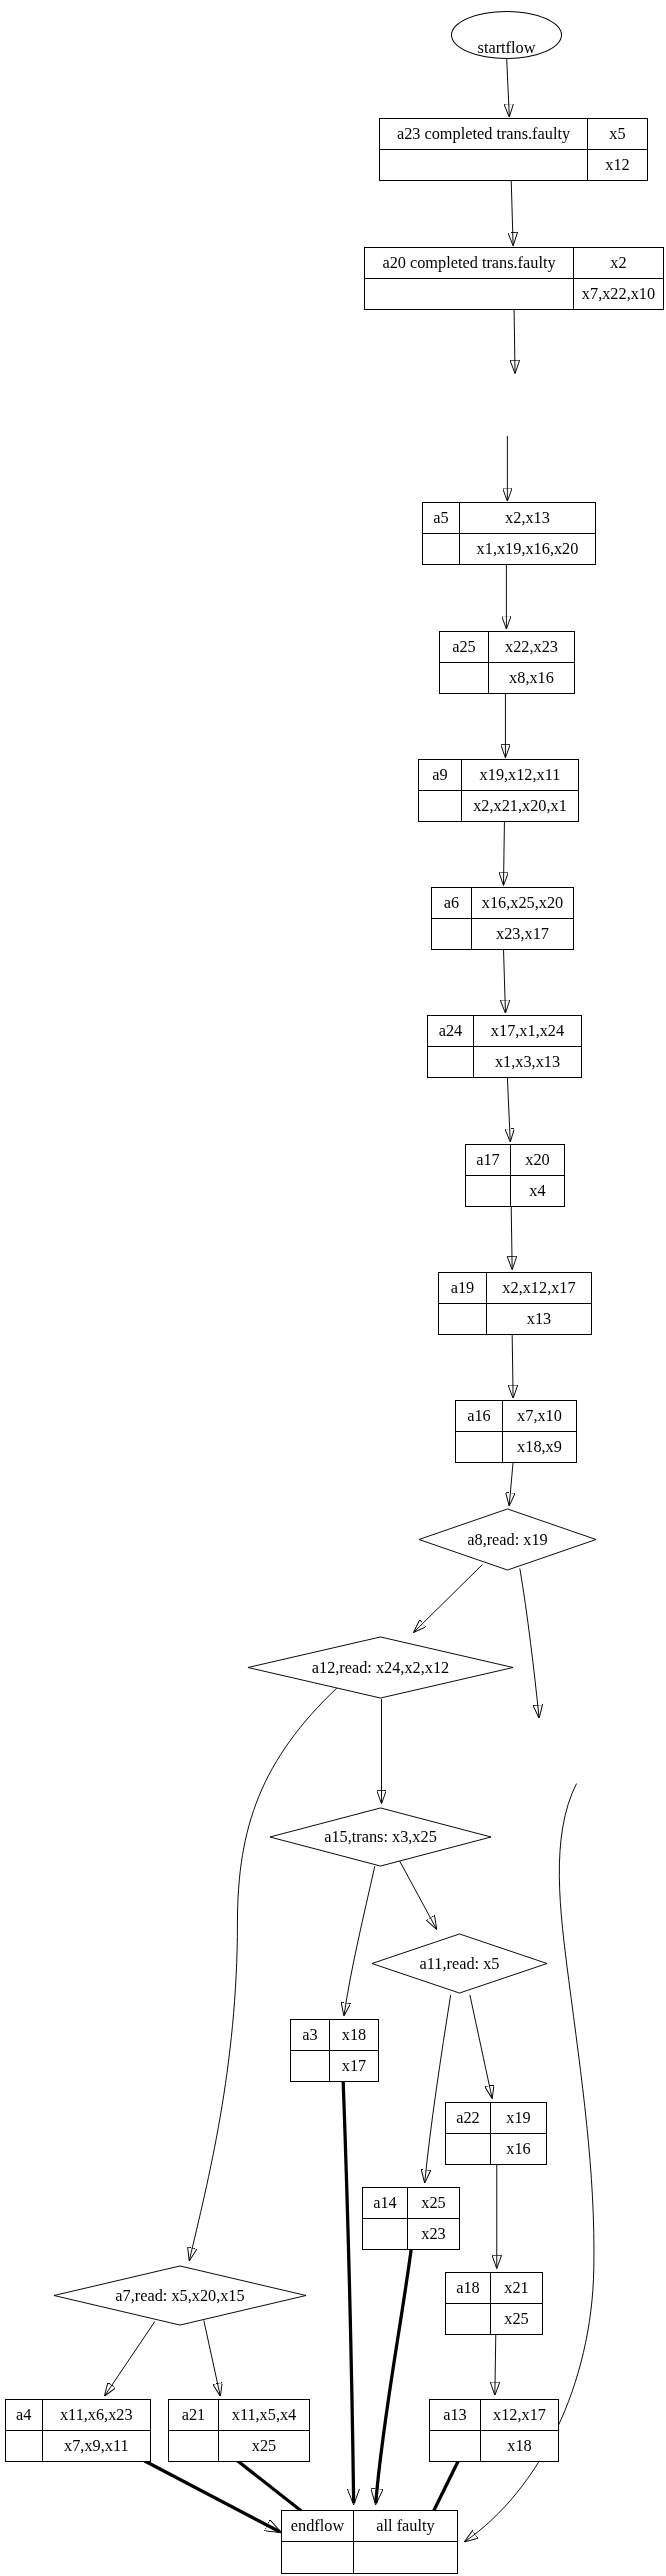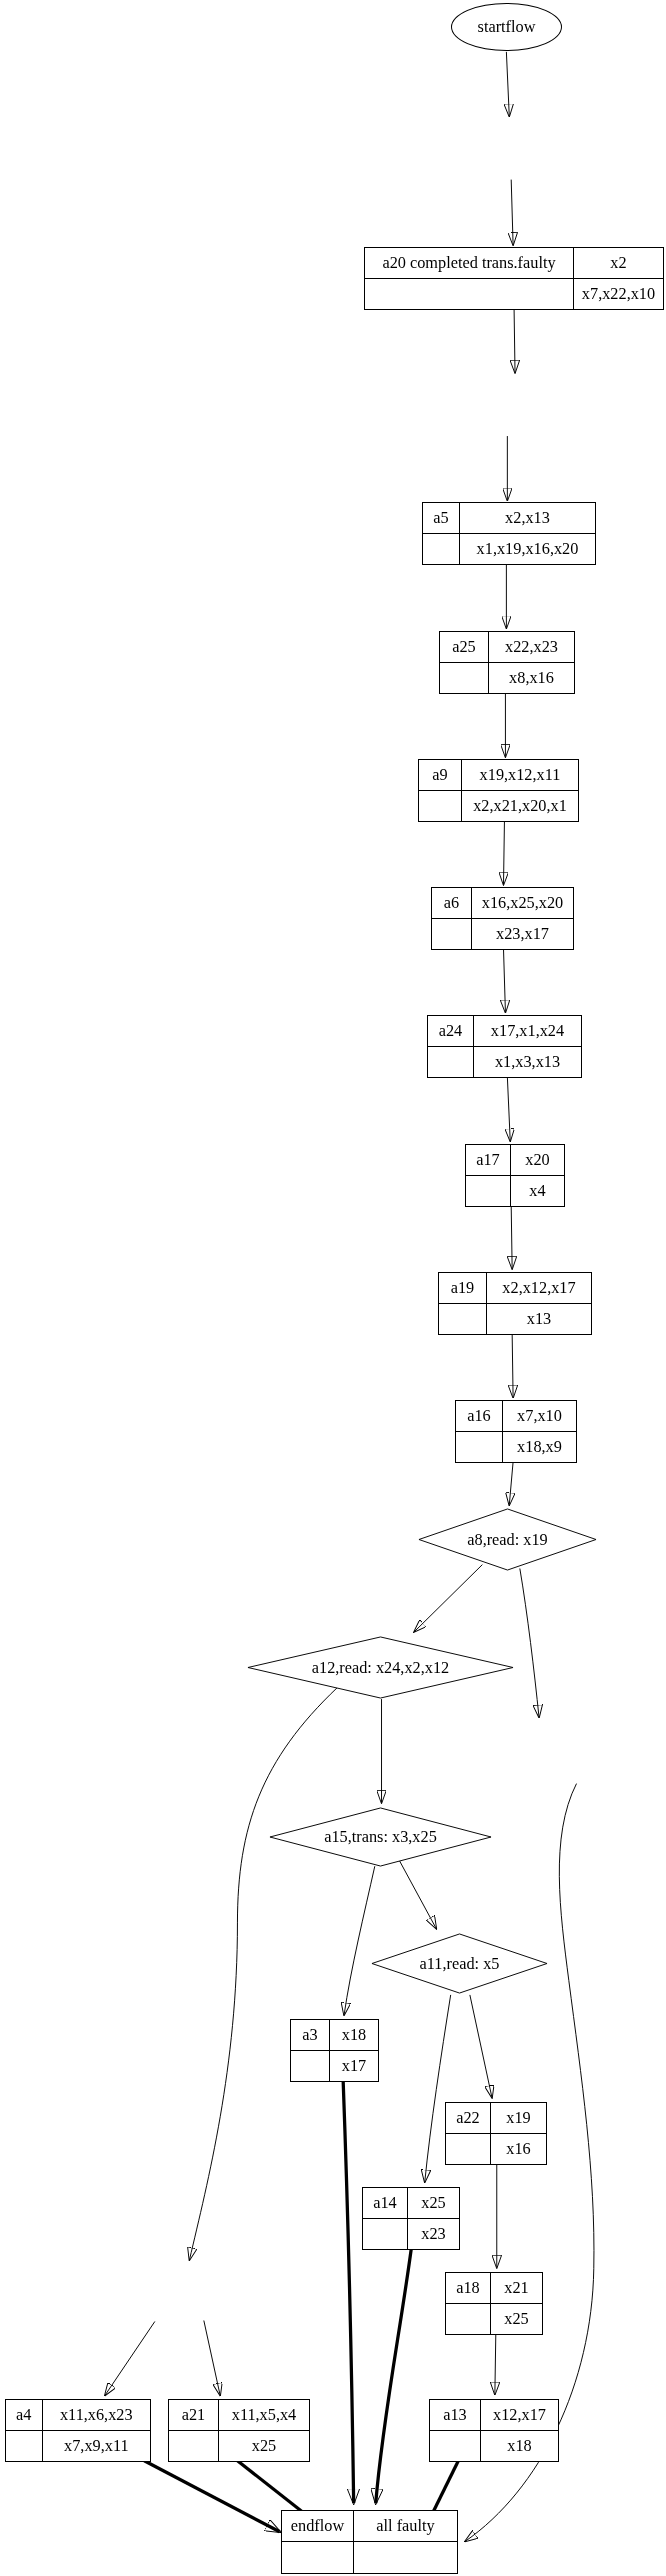--- a/index.html
+++ b/index.html
@@ -9,22 +9,22 @@
   #edges path{fill:none;stroke:#000}
   #edges path.thin{stroke-width:1}
   #edges path.bold{stroke-width:3.4}
   .tbl{position:absolute;display:grid;grid-template-rows:1fr 1fr;height:61px;
        background:#fff;border:1px solid #000;font-size:16.3px;line-height:1}
   .tbl>div{display:flex;align-items:center;justify-content:center;white-space:nowrap}
   .tbl .c1{grid-column:1;grid-row:1;border-right:1px solid #000;border-bottom:1px solid #000}
   .tbl .c2{grid-column:2;grid-row:1;border-bottom:1px solid #000}
   .tbl .c3{grid-column:1;grid-row:2;border-right:1px solid #000}
   .tbl .c4{grid-column:2;grid-row:2}
-  .ellipse{position:absolute;left:451px;top:3px;width:109px;height:46px;
-           border:1px solid #000;border-radius:50%;display:flex;align-items:center;
+  .ellipse{position:absolute;left:451px;top:11px;width:109px;height:46px;
+           border:1px solid #000;border-radius:50%;display:flex;align-items:flex-end;
            justify-content:center;font-size:16.3px;background:#fff}
   .diamond{position:absolute}
   .diamond svg{position:absolute;left:0;top:0;width:100%;height:100%}
   .diamond polygon{fill:#fff;stroke:#000;stroke-width:1}
   .diamond span{position:absolute;left:0;top:0;width:100%;height:100%;
                 display:flex;align-items:center;justify-content:center;
                 font-size:16.3px;white-space:nowrap}
 </style>
 </head>
 <body>
@@ -69,20 +69,26 @@
     <path class="bold" d="M247,2562 L336,2632" marker-end="url(#ahb)"></path>
     <path class="bold" d="M357,2165 C362,2300 366,2460 368,2606" marker-end="url(#ahb)"></path>
     <path class="bold" d="M428,2341 C416,2430 398,2520 391,2606" marker-end="url(#ahb)"></path>
     <path class="bold" d="M477,2562 L442,2633" marker-end="url(#ahb)"></path>
   </svg>
 
   <div class="ellipse">
     <span>startflow</span>
   </div>
 
+  <div class="tbl" style="left:379px;top:118px;width:267px;grid-template-columns:208px 1fr">
+    <div class="c1">a23 completed trans.faulty</div>
+    <div class="c2">x5</div>
+    <div class="c3"></div>
+    <div class="c4">x12</div>
+  </div>
 
   <div class="tbl" style="left:364px;top:247px;width:298px;grid-template-columns:209px 1fr">
     <div class="c1">a20 completed trans.faulty</div>
     <div class="c2">x2</div>
     <div class="c3"></div>
     <div class="c4">x7,x22,x10</div>
   </div>
 
 
   <div class="tbl" style="left:422px;top:502px;width:172px;grid-template-columns:37px 1fr">
@@ -191,20 +197,26 @@
     <div class="c4">x23</div>
   </div>
 
   <div class="tbl" style="left:445px;top:2272px;width:96px;grid-template-columns:45px 1fr">
     <div class="c1">a18</div>
     <div class="c2">x21</div>
     <div class="c3"></div>
     <div class="c4">x25</div>
   </div>
 
+  <div class="diamond" style="left:53px;top:2265px;width:254px;height:61px">
+    <svg viewBox="0 0 264 64" preserveAspectRatio="none">
+      <polygon points="132,1 263,32 132,63 1,32"></polygon>
+      </svg>
+    <span>a7,read: x5,x20,x15</span>
+  </div>
 
   <div class="tbl" style="left:4.8px;top:2399px;width:144px;grid-template-columns:37px 1fr">
     <div class="c1">a4</div>
     <div class="c2">x11,x6,x23</div>
     <div class="c3"></div>
     <div class="c4">x7,x9,x11</div>
   </div>
 
   <div class="tbl" style="left:168px;top:2399px;width:140px;grid-template-columns:50px 1fr">
     <div class="c1">a21</div>

